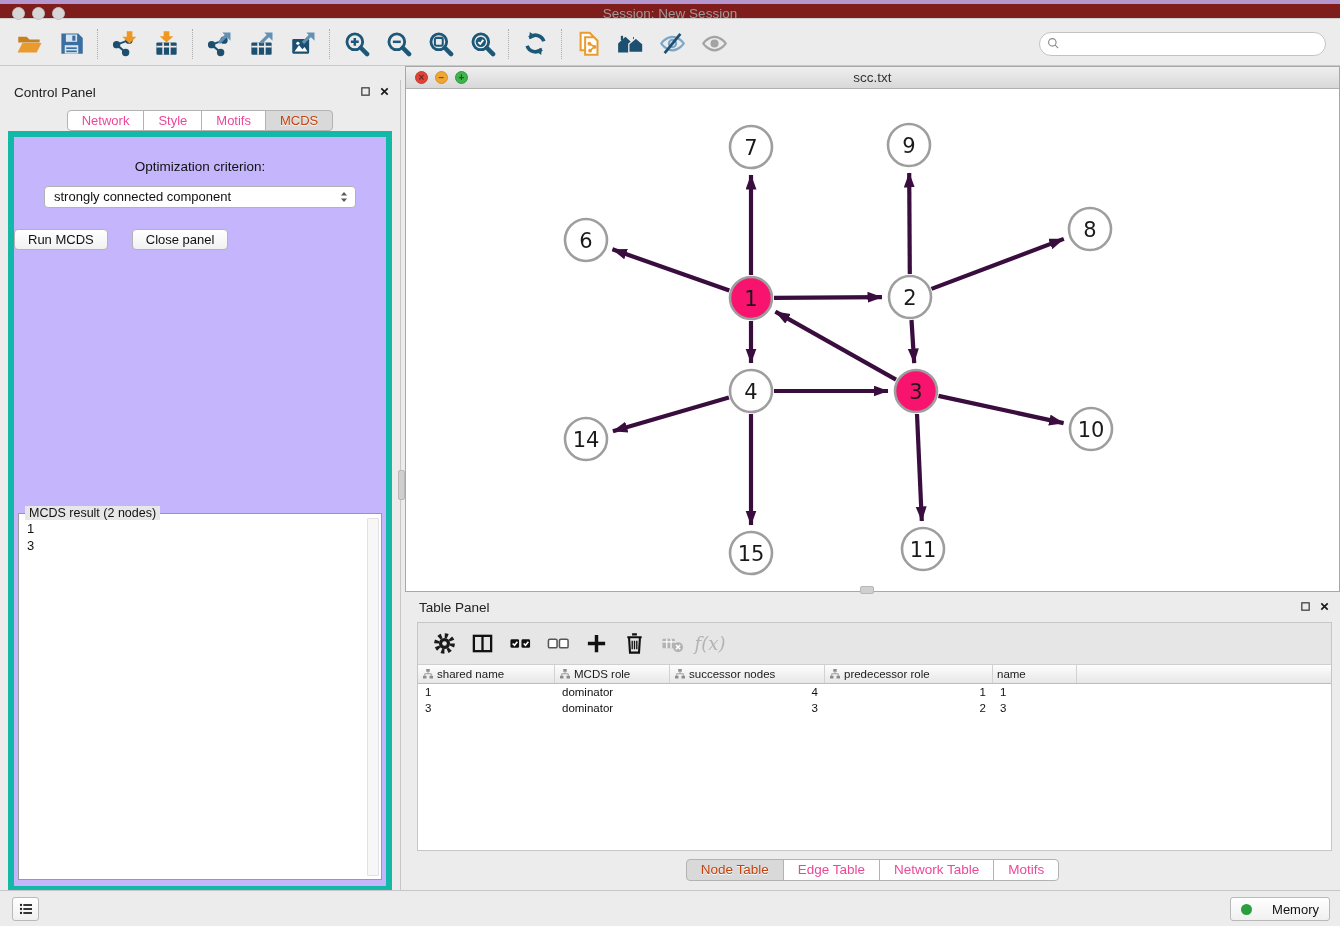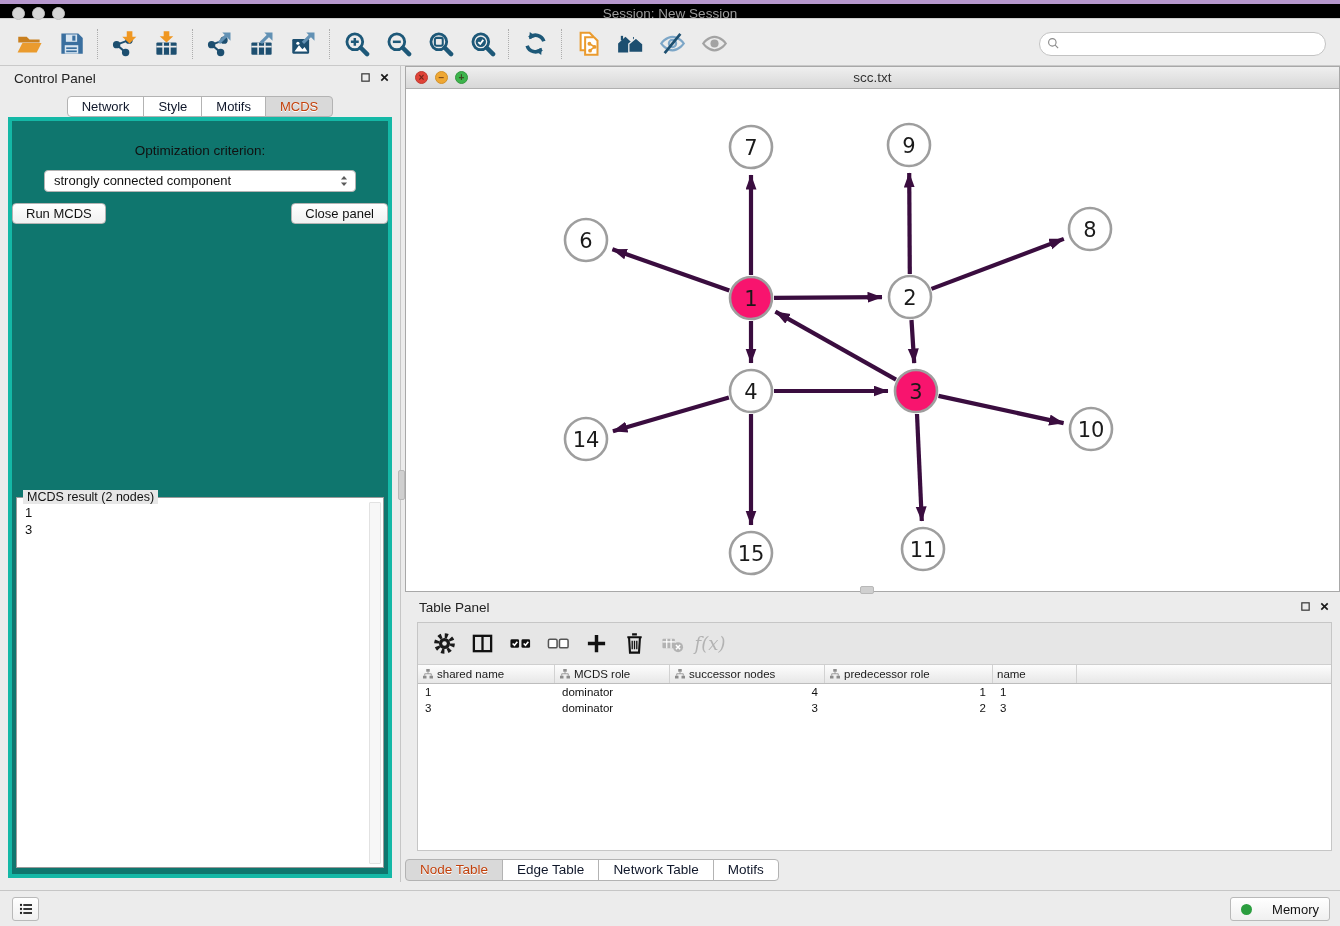--- a/index.html
+++ b/index.html
@@ -6,59 +6,59 @@
   html,body { width:1340px; height:926px; }
   body {
     position:relative; background:#ececec; overflow:hidden;
     font-family:"Liberation Sans", sans-serif; color:#1a1a1a;
     -webkit-font-smoothing:antialiased;
   }
   svg { display:block; }
 
   
   #titlebar { position:absolute; left:0; top:0; width:1340px; height:19px;
-    background:#000000; border-bottom:1px solid #d0d0d0;padding-left:12px; }
+    background:#7f1d1d; border-bottom:1px solid #d0d0d0;padding-left:12px; }
   #titlebar .accent { position:absolute; left:0; top:0; width:100%; height:4px; background:#b697cd; }
   #titlebar .lights { position:absolute; left:12px; top:7px; display:flex; gap:7px; }
   #titlebar .lights span { width:13px; height:13px; border-radius:50%; background:#d6d6d6; border:1px solid #c2c2c2; }
   #titlebar .apptitle { position:absolute; left:0; right:0; top:6px; text-align:center;
     font-size:13.5px; color:#9b9b9b; }
 
   
   #toolbar { position:absolute; left:0; top:22px; width:1340px; height:44px;
     background:#ececec; border-bottom:1px solid #c9c9c9; display:flex; align-items:center; padding:0 14px 0 8px; }
   .tbtn { width:42px; height:36px; display:flex; align-items:center; justify-content:center; cursor:default; }
   .tbtn svg { width:27px; height:27px; }
   .tsep { width:1px; height:30px; border-left:1px dotted #adadad; margin:0 5px; }
   #toolbar .spacer { flex:1; }
   #global-search { width:287px; height:24px; border:1px solid #c3c3c3; border-radius:12px;
     background:#fff; font-size:13px; padding:0 8px 0 26px; outline:none; color:#333; }
   #search-wrap { position:relative; }
   #search-wrap .mag { position:absolute; left:7px; top:4px; width:16px; height:16px; }
 
   
-  #control-panel { position:absolute; left:0; top:66px; width:401px; height:816px;
+  #control-panel { position:absolute; left:0; top:80px; width:401px; height:816px;
     background:#ececec; border-right:1px solid #c6c6c6; }
   .panel-head { position:relative; height:26px; }
   .panel-head .ptitle { position:absolute; left:14px; top:5px; font-size:13.5px; color:#222; }
   .panel-head .pbtns { position:absolute; right:10px; top:6px; display:flex; gap:8px; align-items:center; }
   .panel-head .pbtns svg { width:11px; height:11px; }
   .cp-tabs { position:absolute; left:0; right:0; top:30px; display:flex; justify-content:center; }
   .tabseg { height:21px; line-height:19px; padding:0 14px; background:#fff; border:1px solid #b3b3b3;
-    margin-left:-1px; font-size:13px; color:#0f172a; cursor:default; }
+    margin-left:-1px; font-size:13px; color:#ec4899; cursor:default; }
   .tabseg:first-child { border-radius:4px 0 0 4px; margin-left:0; }
   .tabseg:last-child  { border-radius:0 4px 4px 0; }
   .tabseg.sel { background:#d9d9d9; color:#c2410c; text-shadow:0 1px 0 #fff; }
   .cp-body { position:absolute; left:8px; right:8px; top:51px; bottom:4px;
-    border:4px solid #14b8a6; background:#0f766e; }
+    border:6px solid #14b8a6; background:#c4b5fd; }
   .opt-label { margin-top:22px; text-align:center; font-size:13.5px; color:#111; }
   .combo { position:relative; margin:12px auto 0; width:312px; height:22px; background:#fff;
     border:1px solid #b3b3b3; border-radius:4px; font-size:13px; line-height:20px; padding-left:9px; color:#111; }
   .combo svg { position:absolute; right:4px; top:3px; width:14px; height:14px; }
-  .btn-row { display:flex; justify-content:space-between; gap:14px; margin-top:11px; }
+  .btn-row { display:flex; justify-content:flex-start; gap:24px; margin-top:21px; }
   .aqua-btn { height:21px; line-height:19px; padding:0 13px; font-size:13px; color:#111;
     background:linear-gradient(#ffffff,#f1f1f1); border:1px solid #b3b3b3; border-radius:4px; cursor:default; }
   .result-fieldset { position:absolute; left:4px; right:4px; top:376px; bottom:6px;
     border:1px solid #9a9a9a; background:#fff; }
   .result-legend { position:absolute; left:6px; top:-8px; background:#e7e7e7; padding:0 4px;
     font-size:12.5px; color:#111; }
   .result-lines { position:absolute; left:0; top:4px; right:16px; bottom:0; padding:2px 8px;
     font-size:13px; line-height:17px; color:#111; overflow:hidden; }
   .result-scroll { position:absolute; right:2px; top:4px; bottom:3px; width:12px;
     background:#f7f7f7; border:1px solid #e2e2e2; border-radius:1px; }
@@ -91,21 +91,21 @@
   .ttbtn { width:32px; height:32px; display:flex; align-items:center; justify-content:center; cursor:default; }
   .ttbtn svg { width:23px; height:23px; }
   .ttbtn.disabled { opacity:1; }
   .fx-glyph { font-family:"DejaVu Serif", serif; font-style:italic; font-size:18px; color:#b3b3b3; }
   .grid-head { display:flex; border-bottom:1px solid #bdbdbd; background:linear-gradient(#fdfdfd,#e7e7e7); height:19px; }
   .gh-cell { display:flex; align-items:center; border-right:1px solid #d2d2d2; font-size:11.5px; color:#1a1a1a; padding:0 4px; }
   .gh-cell svg { width:12px; height:12px; margin-right:3px; flex:none; }
   .gh-cell .lbl { flex:1; text-align:left; }
   .grid-row { display:flex; height:16px; }
   .gr-cell { font-size:11.5px; color:#111; padding:0 7px; line-height:16px; white-space:nowrap; overflow:hidden; }
-  .bottom-tabs { position:absolute; left:0; right:0; bottom:7px; display:flex; justify-content:flex-start; }
+  .bottom-tabs { position:absolute; left:0; right:0; bottom:7px; display:flex; justify-content:center; }
   .bottom-tabs .tabseg { font-size:13.5px; height:22px; line-height:20px; }
 
   
   #status-bar { position:absolute; left:0; top:890px; width:1340px; height:36px;
     background:#ececec; border-top:1px solid #c6c6c6; }
   .status-btn { position:absolute; left:12px; top:6px; width:27px; height:24px;
     background:linear-gradient(#fff,#f0f0f0); border:1px solid #b9b9b9; border-radius:3px;
     display:flex; align-items:center; justify-content:center; cursor:default; }
   .status-btn svg { width:16px; height:16px; }
   .memory-btn { position:absolute; right:10px; top:6px; height:24px; padding:0 10px;

